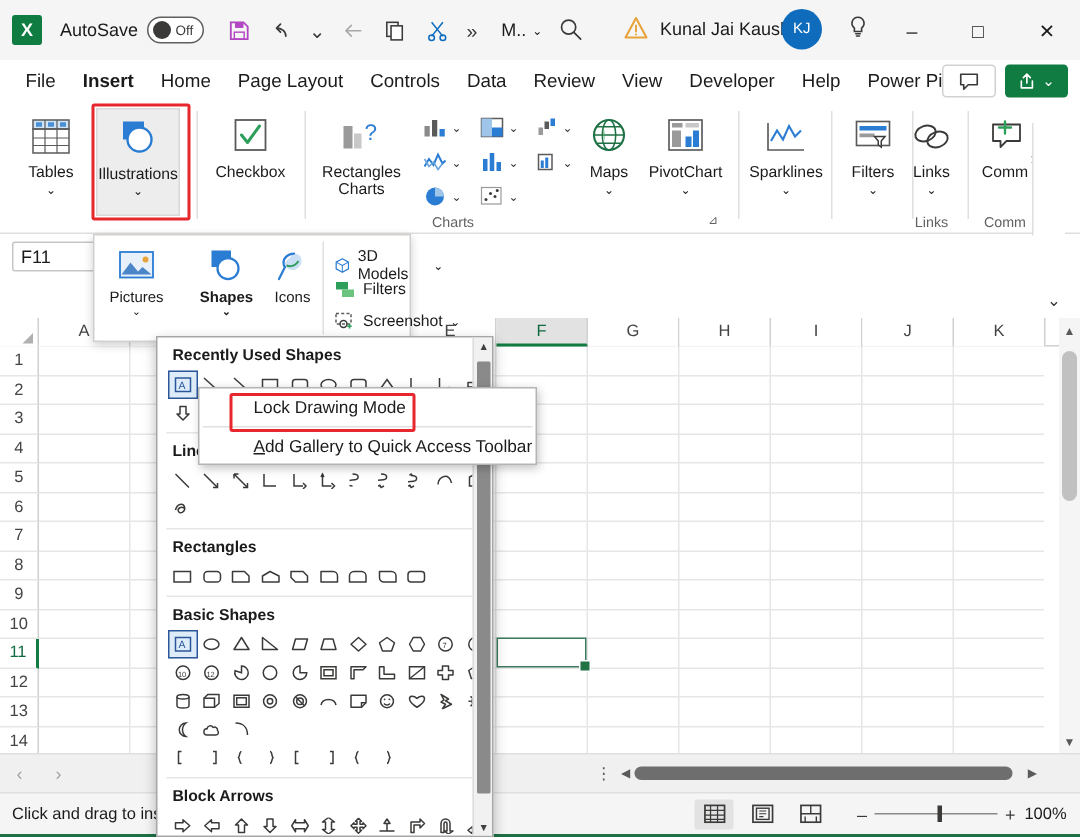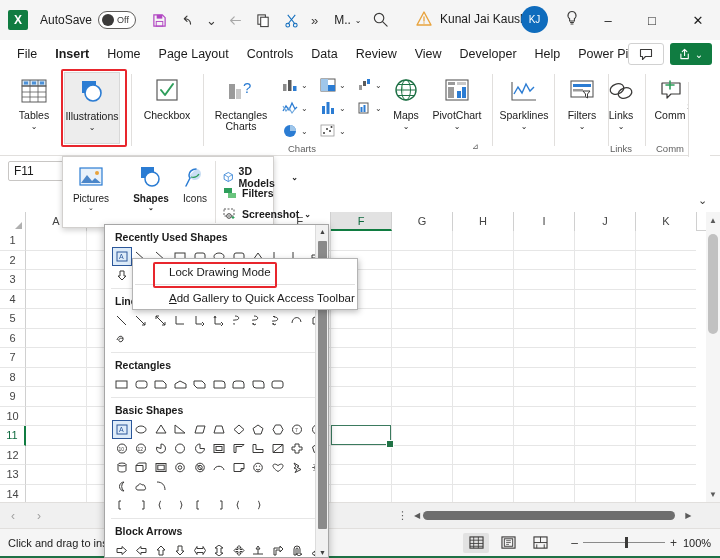--- a/index.html
+++ b/index.html
@@ -207,21 +207,21 @@
   }
   .illus-big {
     position: absolute; top: 3px; width: 48px; height: 62px;
     display: flex; flex-direction: column; align-items: center;
   }
   .illus-big .ic { height: 28px; display: flex; align-items: center; justify-content: center; margin-top: 3px;}
   .illus-big .lb { font-size: 10px; color: #1b1b1b; margin-top: 2px; }
   .illus-big .chev { font-size: 7px; color: #1b1b1b; }
   .illus-small {
     position: absolute; display: flex; align-items: center; gap: 5px;
-    font-size: 10.5px; color: #1b1b1b; font-weight: bold;
+    font-size: 10.5px; color: #1b1b1b;
   }
   .illus-sep { position: absolute; left: 152px; top: 4px; width: 1px; height: 62px; background: #e1dfdd; }
 
   
   .gallery {
     position: absolute; left: 104px; top: 224px; width: 225px; height: 334px;
     background: #fff; border: 1px solid #a6a6a6;
     box-shadow: 0 3px 8px rgba(0,0,0,.28); z-index: 50; overflow: hidden;
   }
   .gsec-title {

